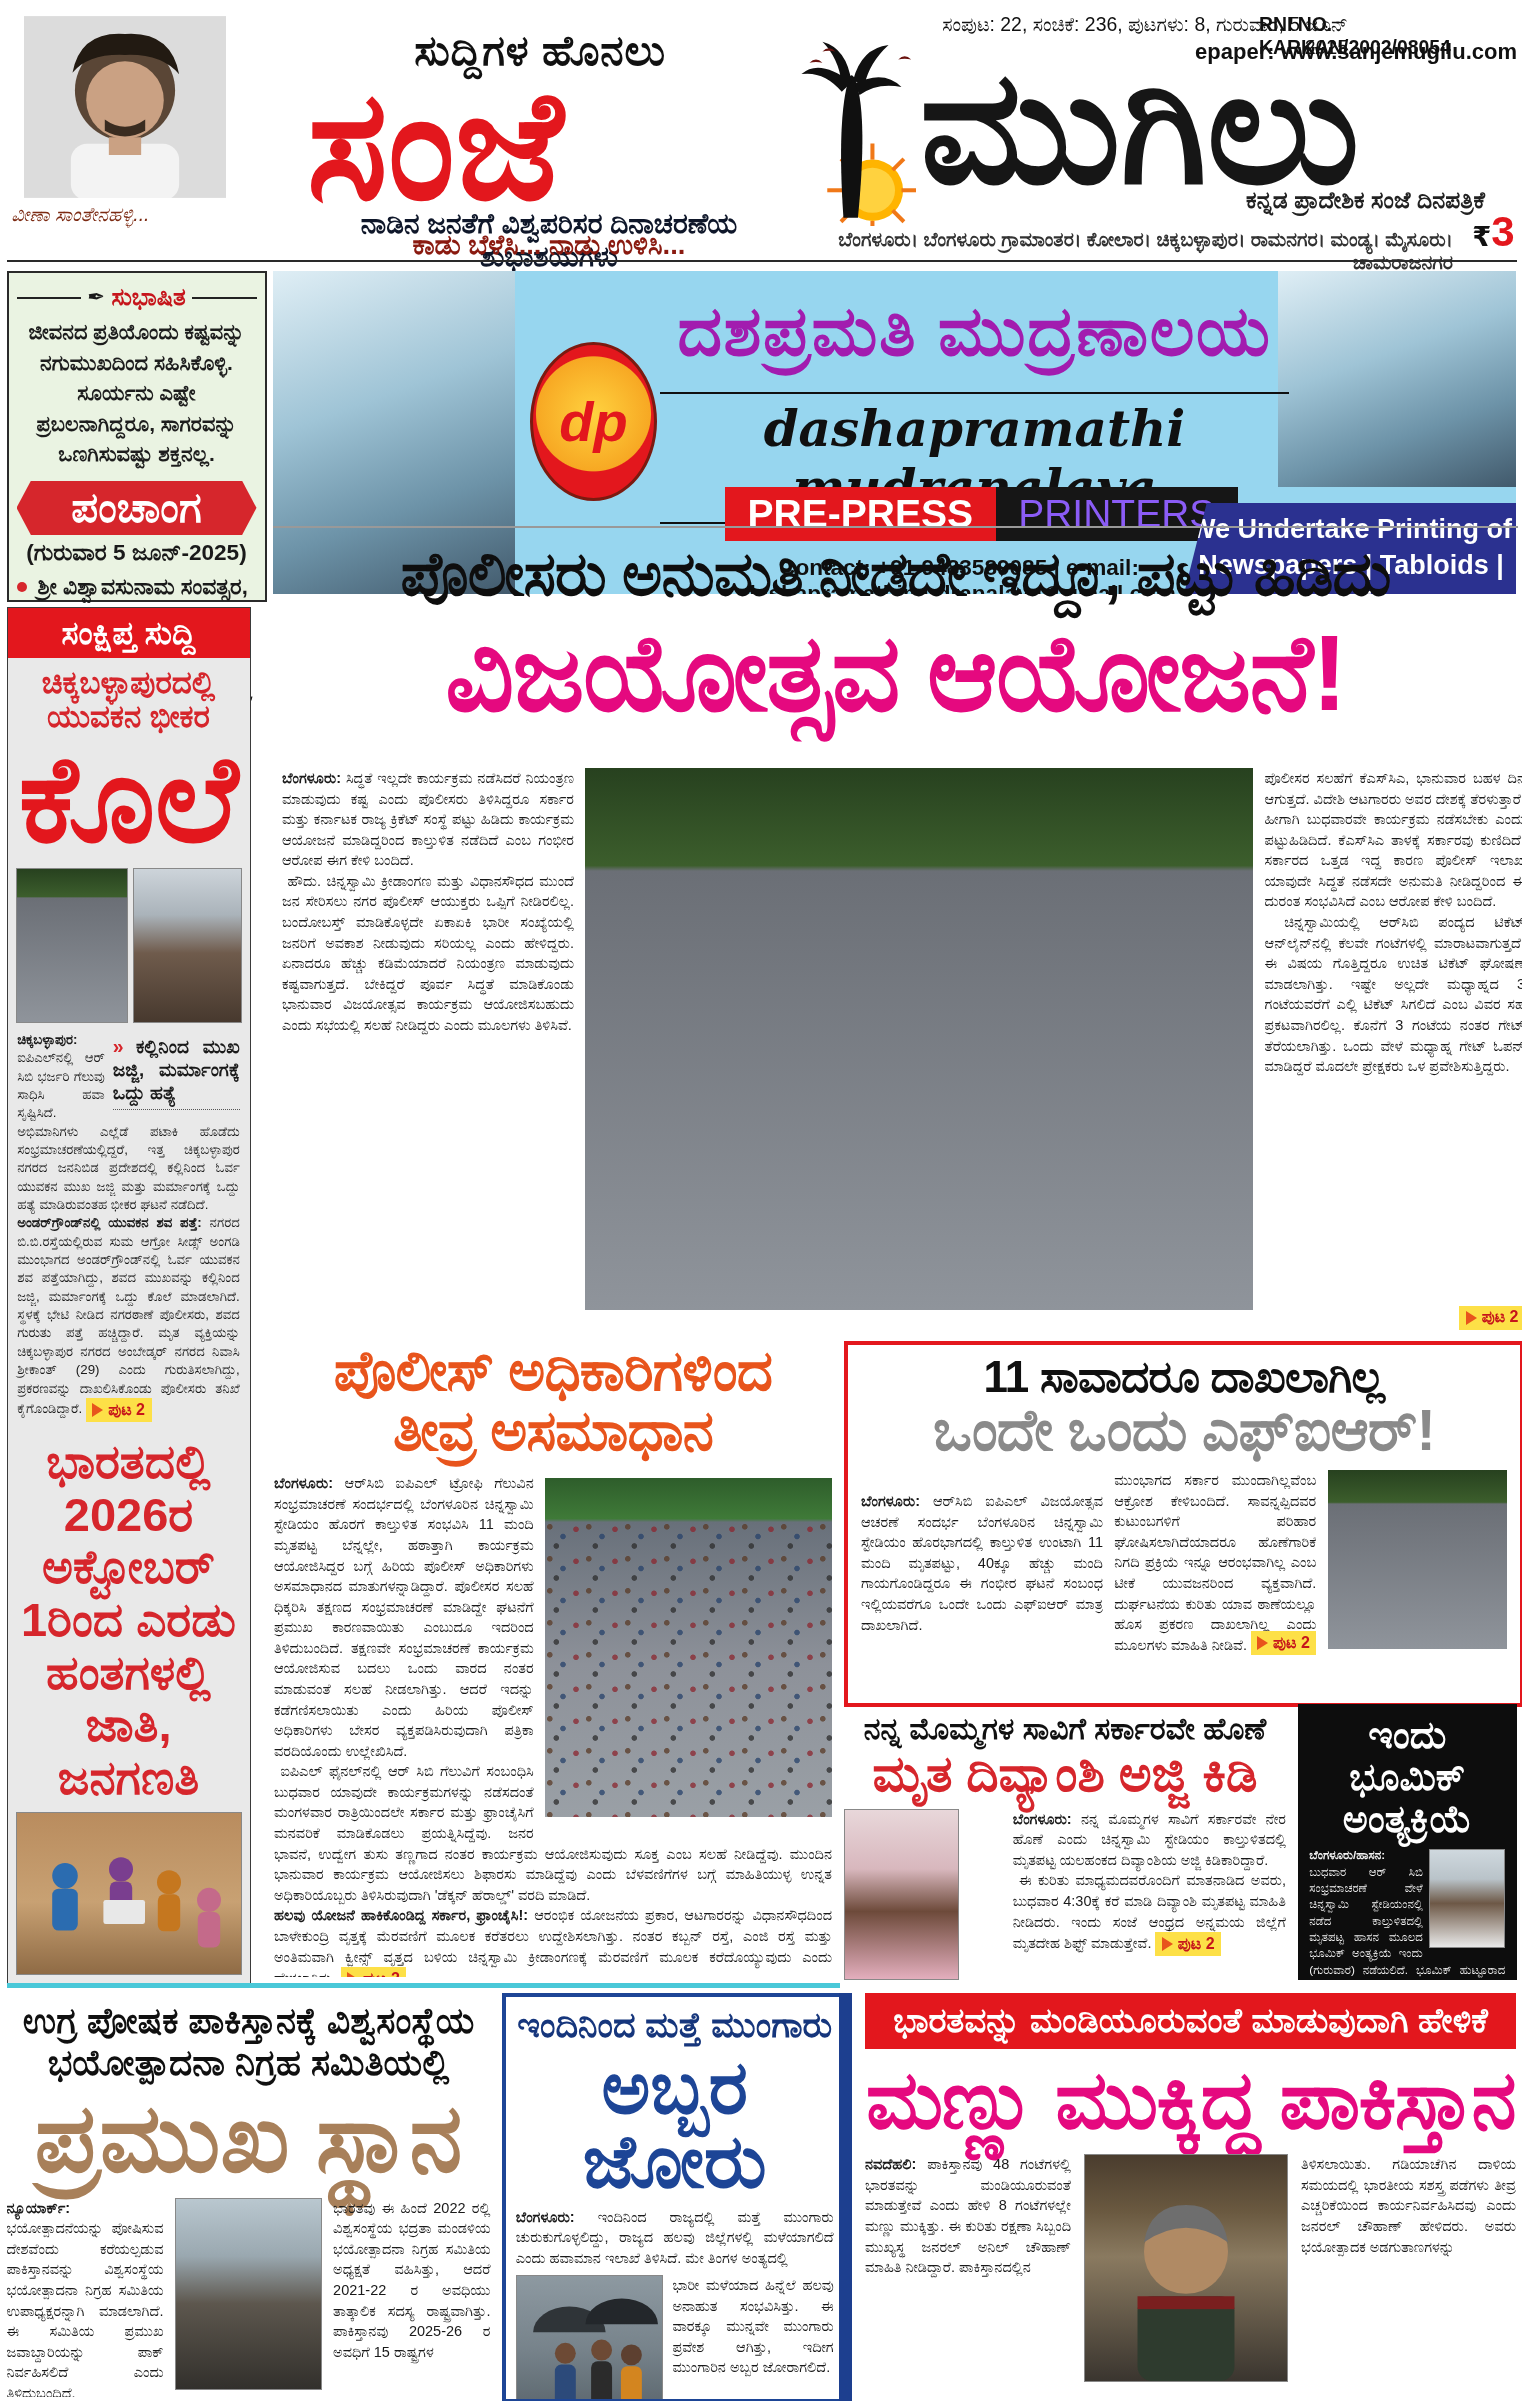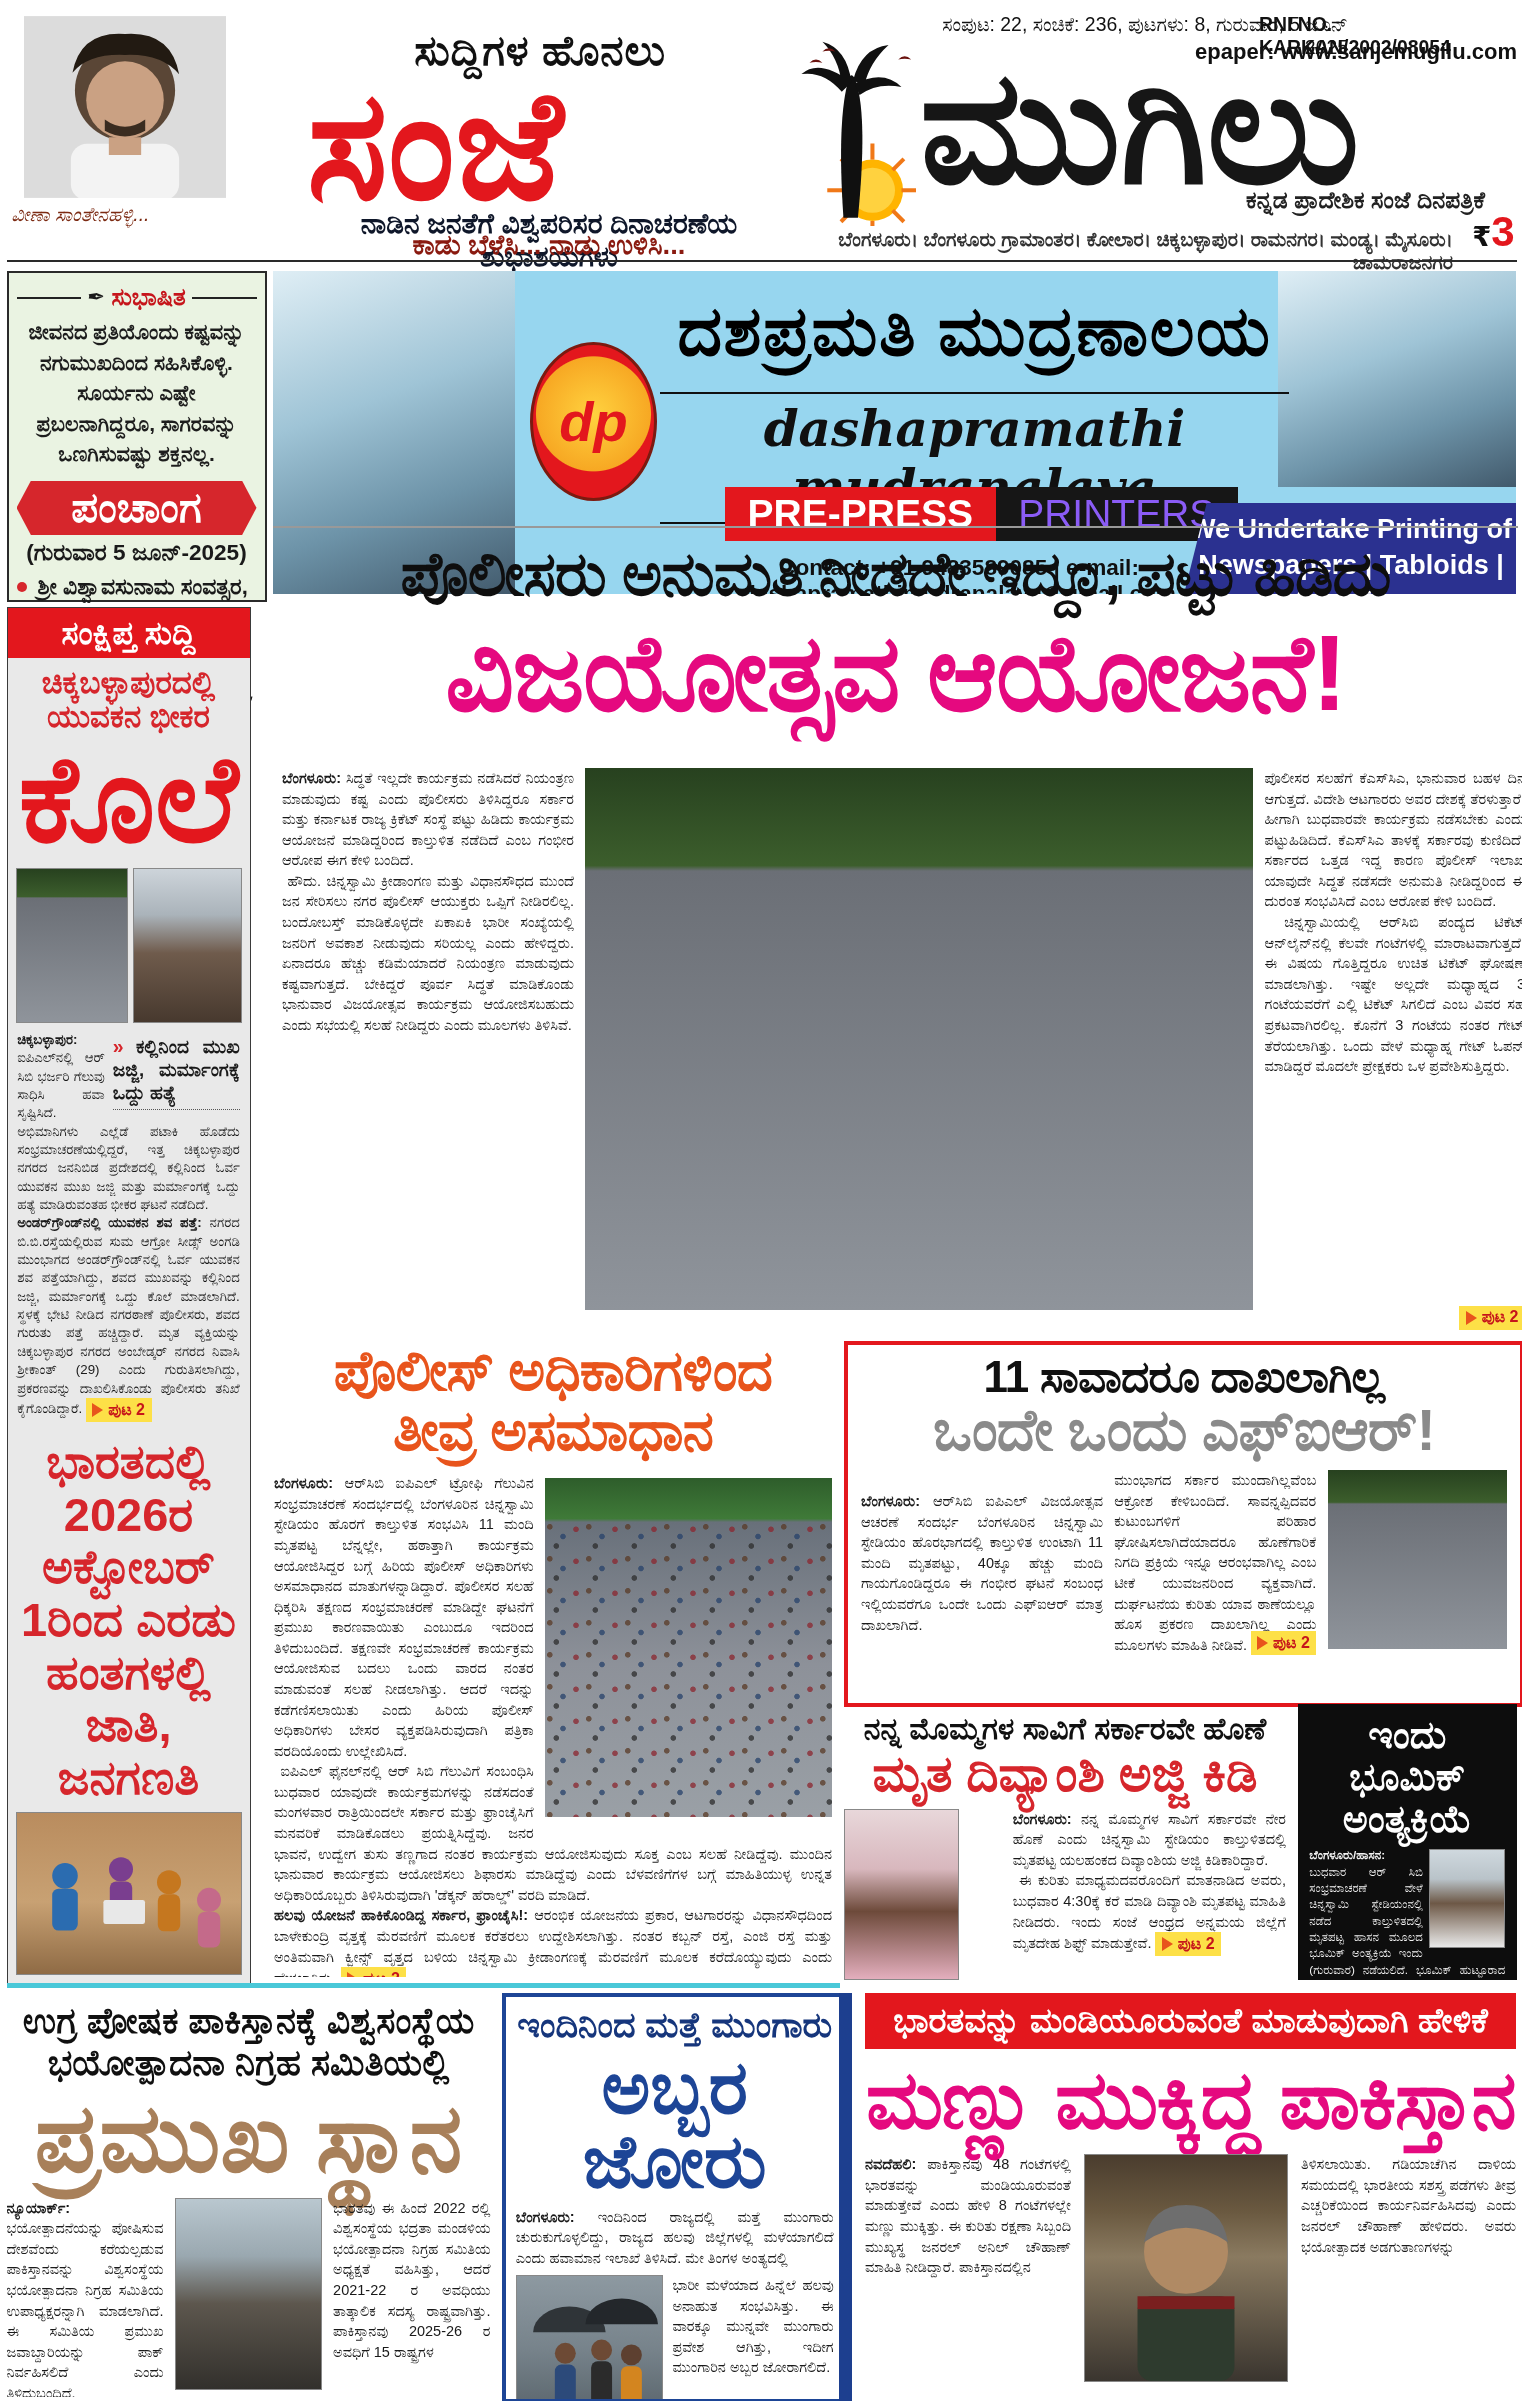--- a/index.html
+++ b/index.html
@@ -30,21 +30,21 @@
   .sub-line{flex:1;height:2.4px;background:#222;position:relative;top:1.6px;}
   .sub-text{font-size:21px;font-weight:bold;color:#1d1d1d;text-align:center;line-height:1.45;margin-top:6.5px;}
   .pan-ribbon{margin:11.3px auto 4.8px;background:#d6262c;color:#fff;font-size:42px;font-weight:bold;
               text-align:center;padding:3.2px 0;clip-path:polygon(0 50%,6% 0,94% 0,100% 50%,94% 100%,6% 100%);}
   .pan-date{font-size:22.6px;font-weight:bold;text-align:center;}
   .pan-list{list-style:none;margin:8px 0 0;padding:0;}
   .pan-list li{font-size:22px;font-weight:bold;margin:8px 0;position:relative;padding-left:21px;line-height:1.2;}
   .pan-list li::before{content:"";position:absolute;left:0;top:8px;width:10.5px;height:10.5px;border-radius:50%;background:#d6262c;}
   
   .adbox{background:#97d6ef;overflow:hidden;}
-  .ad-kn{font-size:69px;font-weight:bold;color:#000000;letter-spacing:1.6px;}
+  .ad-kn{font-size:69px;font-weight:bold;color:#a21caf;letter-spacing:1.6px;}
   .ad-en{font-size:50px;font-weight:bold;color:#101010;font-family:"DejaVu Serif","Liberation Serif",serif;font-style:italic;}
   .ad-strip{display:inline-flex;}
   .ad-pre{background:#e3171d;color:#fff;font-size:39px;font-weight:bold;padding:4.8px 22.6px;}
   .ad-pri{background:#161616;color:#8b5cf6;font-size:39px;font-weight:normal;padding:4.8px 22.6px;}
   .ad-contact{font-size:22.6px;font-weight:bold;color:#101010;}
   .ad-navy{background:#2b3190;color:#fff;font-size:27px;font-weight:bold;text-align:center;
            padding:8px 14.5px 9.7px;clip-path:polygon(9% 0,100% 0,100% 100%,0 100%);line-height:1.35;}
   .dp-circle{width:121px;height:153px;border-radius:50%;background:radial-gradient(circle at 50% 45%,#ffd23f 0%,#f7a823 55%,#e3171d 56%);
              border:3.2px solid #7c1a10;display:flex;align-items:center;justify-content:center;
              color:#e3171d;font-size:56px;font-weight:bold;font-style:italic;}

